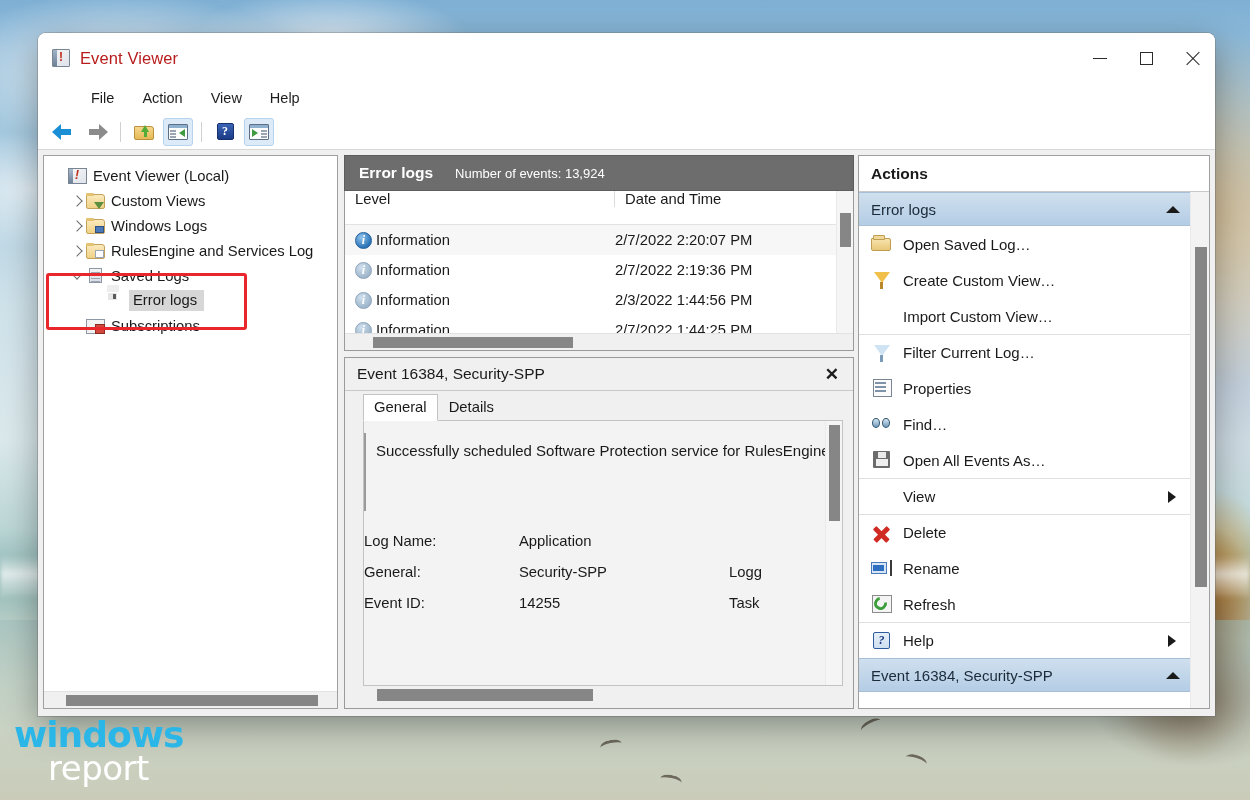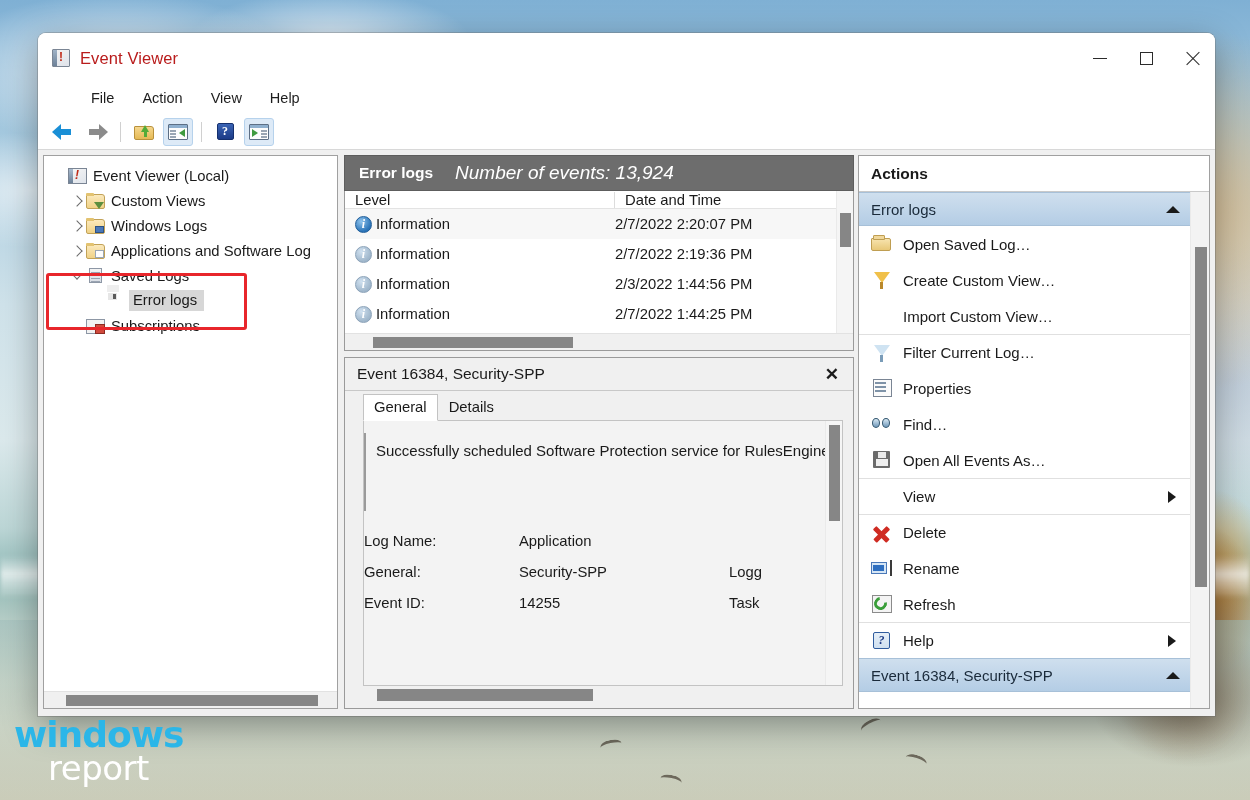--- a/index.html
+++ b/index.html
@@ -273,31 +273,31 @@
     display: flex; flex-direction: column; min-width: 0; min-height: 0;
   }
   #list-header {
     height: 36px; flex: 0 0 36px;
     background: #6d6d6d;
     display: flex; align-items: center; color: #ffffff;
     padding-left: 14px; gap: 22px;
     border: 1px solid #5d5d5d;
   }
   #list-header .t1 { font-size: 15.5px; font-weight: bold; }
-  #list-header .t2 { font-size: 19px; font-style: italic; }
+  #list-header .t2 { font-size: 13px; }
 
   #list-box {
     flex: 0 0 160px; background: #ffffff;
     border: 1px solid #9a9a9a; border-top: none;
     display: flex; flex-direction: column; min-height: 0; position: relative;
   }
   #list-inner { flex: 1 1 auto; display: flex; min-height: 0; }
   #list-cols { flex: 1 1 auto; overflow: hidden; }
   .col-head {
-    display: flex; height: 18px; align-items: flex-end;
+    display: flex; height: 34px; align-items: flex-start;
     border-bottom: 1px solid #e3e3e3; background: #ffffff;
   }
   .col-head .ch { font-size: 14.8px; color: #1a1a1a; padding-left: 10px; }
   .ch.level { width: 270px; flex: 0 0 270px; border-right: 1px solid #dcdcdc; }
   .ch.date  { flex: 1 1 auto; }
   .evt-row {
     display: flex; height: 30px; align-items: center; white-space: nowrap;
   }
   .evt-row.alt { background: #f7f7f7; }
   .evt-level { width: 270px; flex: 0 0 270px; display: flex; align-items: center; padding-left: 10px; }
@@ -569,21 +569,21 @@
           <span class="tree-label">Windows Logs</span>
         </div>
 
         <div class="tree-row" style="padding-left:24px">
           <span class="tw"><i class="chev right"></i></span>
           <span class="tree-ico">
               <i class="fi"></i>
               <i class="fi-tab"></i>
               <i class="fi-win"></i>
             </span>
-          <span class="tree-label">Applications and Software Log</span>
+          <span class="tree-label">RulesEngine and Services Log</span>
         </div>
 
         <div class="tree-row" style="padding-left:24px">
           <span class="tw"><i class="chev down"></i></span>
           <span class="tree-ico">
               <i class="fi-stack"></i>
             </span>
           <span class="tree-label">Saved Logs</span>
         </div>
 

